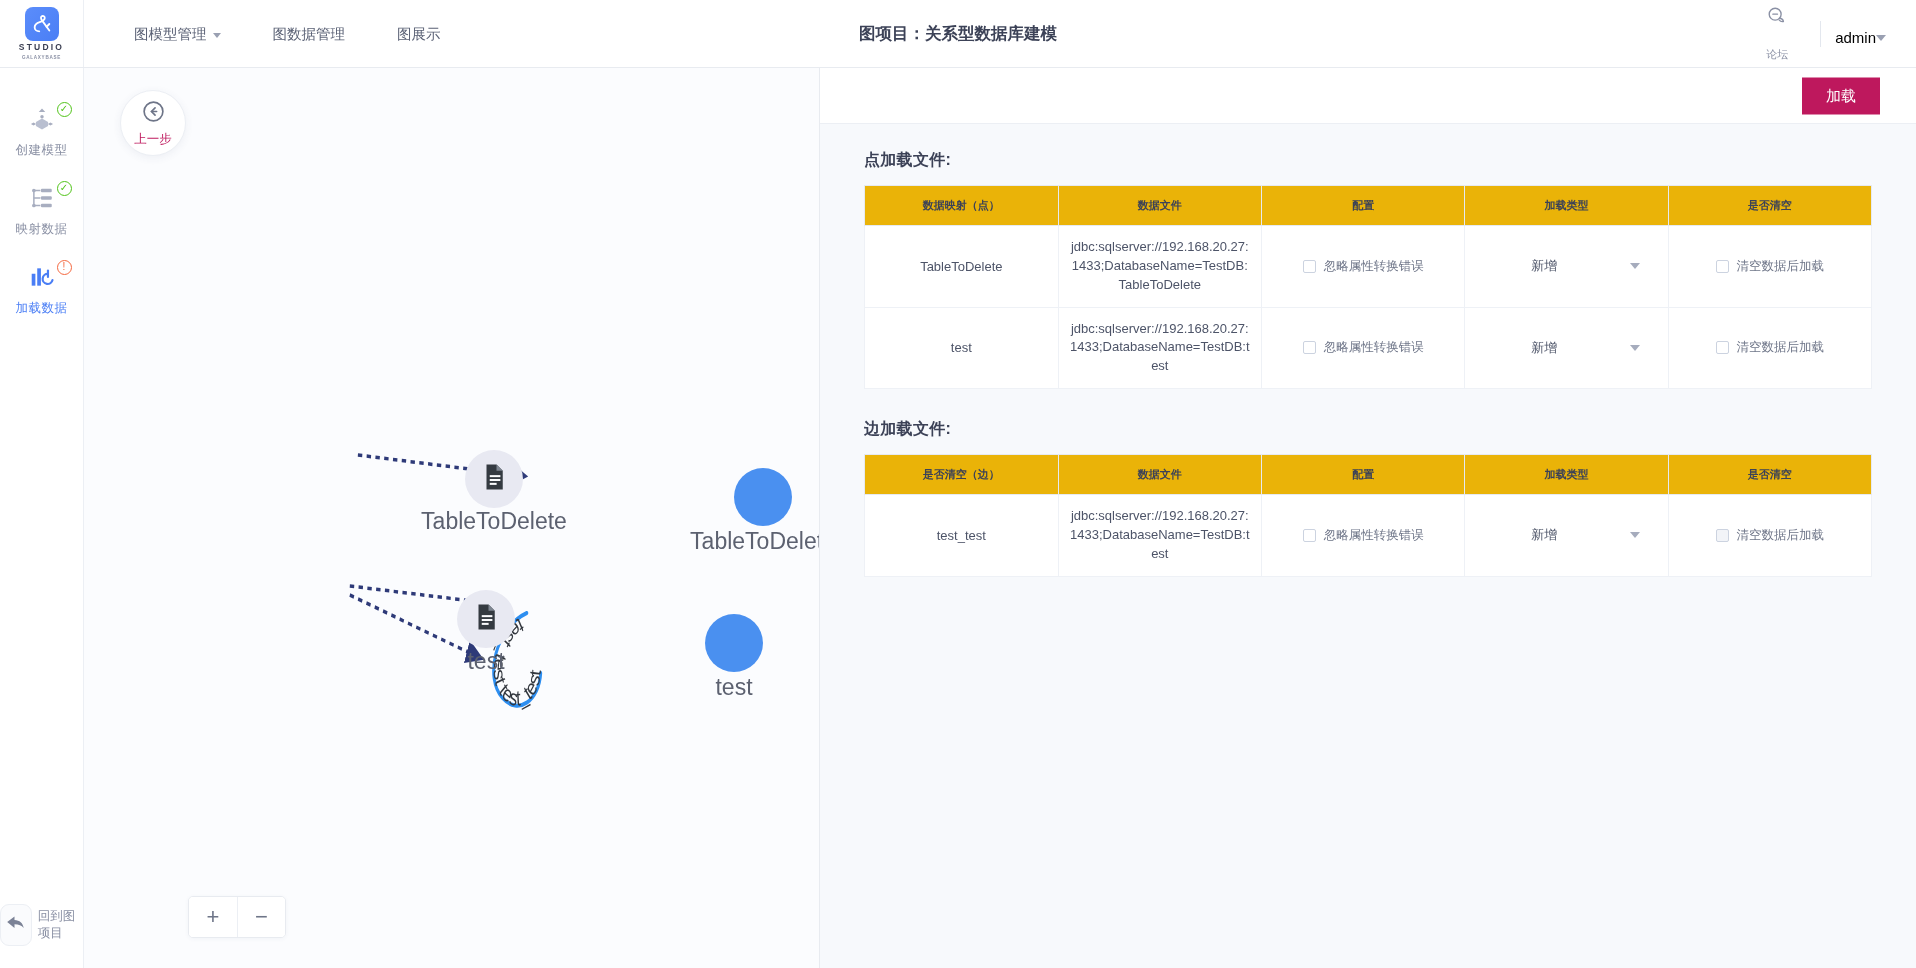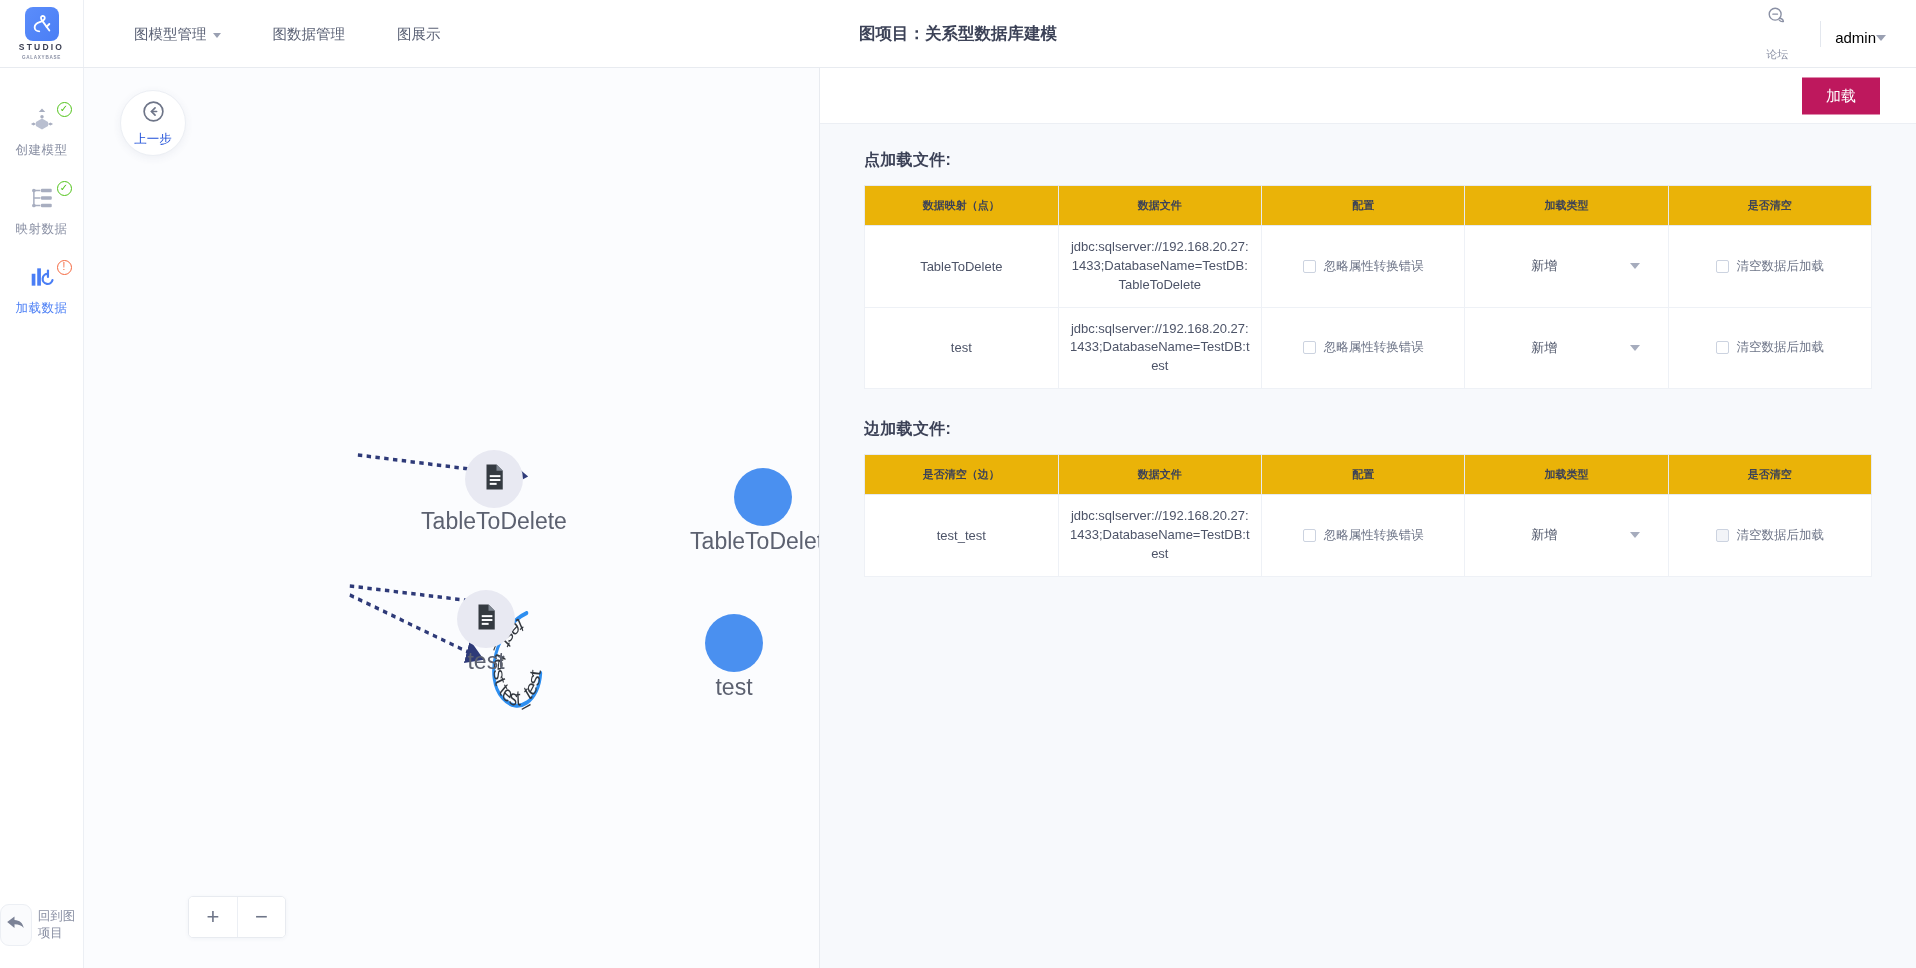--- a/index.html
+++ b/index.html
@@ -103,21 +103,21 @@
     background: #fbfcfe; border-right: 1px solid #e8ebf0; overflow: hidden;
   }
   .back-btn {
     position: absolute; left: 36px; top: 22px; width: 66px; height: 66px;
     border-radius: 50%; background: #ffffff; border: 1px solid #eceff4;
     box-shadow: 0 2px 8px rgba(60,70,110,.07);
     display: flex; flex-direction: column; align-items: center; justify-content: center;
     gap: 3px; cursor: pointer;
   }
   .back-label { font-size: 12.5px; color: #6e7screen; }
-  .back-label { color: #1d4ed8; }
+  .back-label { color: #be185d; }
 
   .zoom-ctrls {
     position: absolute; left: 104px; bottom: 30px;
     display: flex; background: #ffffff; border: 1px solid #e8ebf0; border-radius: 5px;
     box-shadow: 0 1px 4px rgba(60,70,110,.05); overflow: hidden;
   }
   .zoom-btn {
     width: 48px; height: 40px; display: flex; align-items: center; justify-content: center;
     font-size: 22px; color: #6e7588; cursor: pointer; background: #fff;
   }

